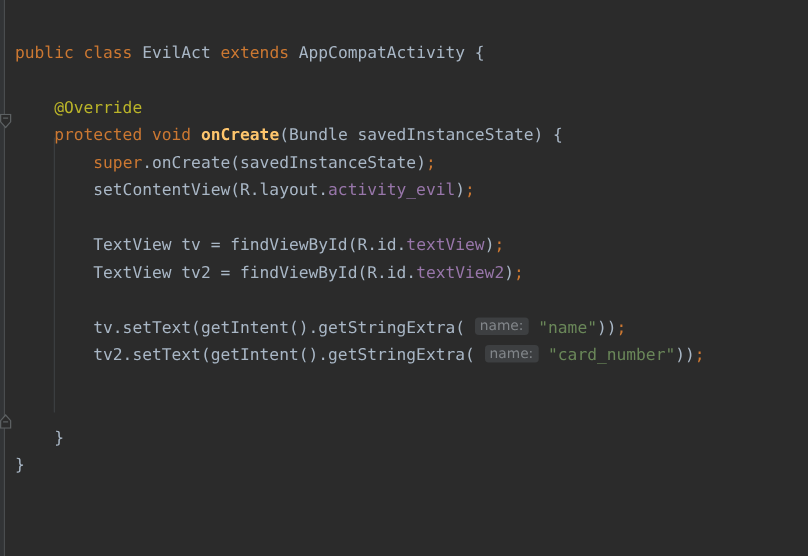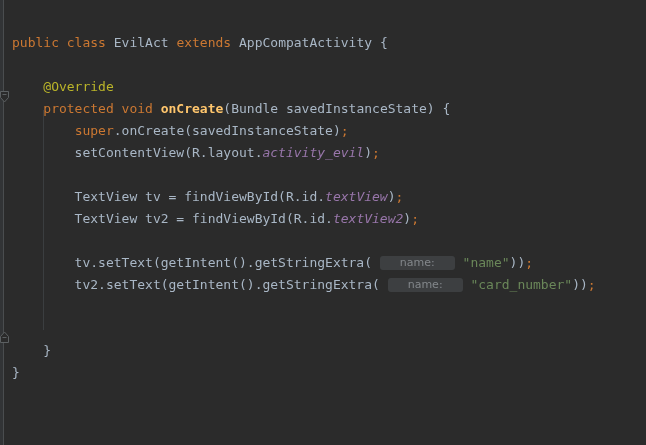--- a/index.html
+++ b/index.html
@@ -52,28 +52,28 @@
     line-height: 22px;
     white-space: pre;
     color: var(--default-text, #A9B7C6);
   }
   .code-line { height: 22px; }
   .tok-def   { color: var(--default-text, #A9B7C6); }
   .tok-kw    { color: var(--keyword, #CC7832); }
   .tok-ann   { color: var(--annotation, #BBB529); }
   .tok-decl  { color: var(--method-declaration, #FFC66D); font-weight: bold; }
   .tok-str   { color: var(--string, #6A8759); }
-  .tok-field { color: var(--static-field, #9876AA); font-style: italic; }
+  .tok-field { color: var(--static-field, #9876AA); }
   .tok-semi  { color: var(--semicolon, #CC7832); }
   .hint-chip {
     display: inline-block;
     font-family: "DejaVu Sans", "Liberation Sans", sans-serif;
     font-size: 11px;
     line-height: 14px;
-    padding: 0 20px;
+    padding: 0 4px;
     border-radius: 3px;
     background: var(--hint-bg, #3D3F41);
     color: var(--hint-text, #808488);
     vertical-align: middle;
     position: relative;
     top: -1px;
   }
 </style>
 </head>
 <body>

